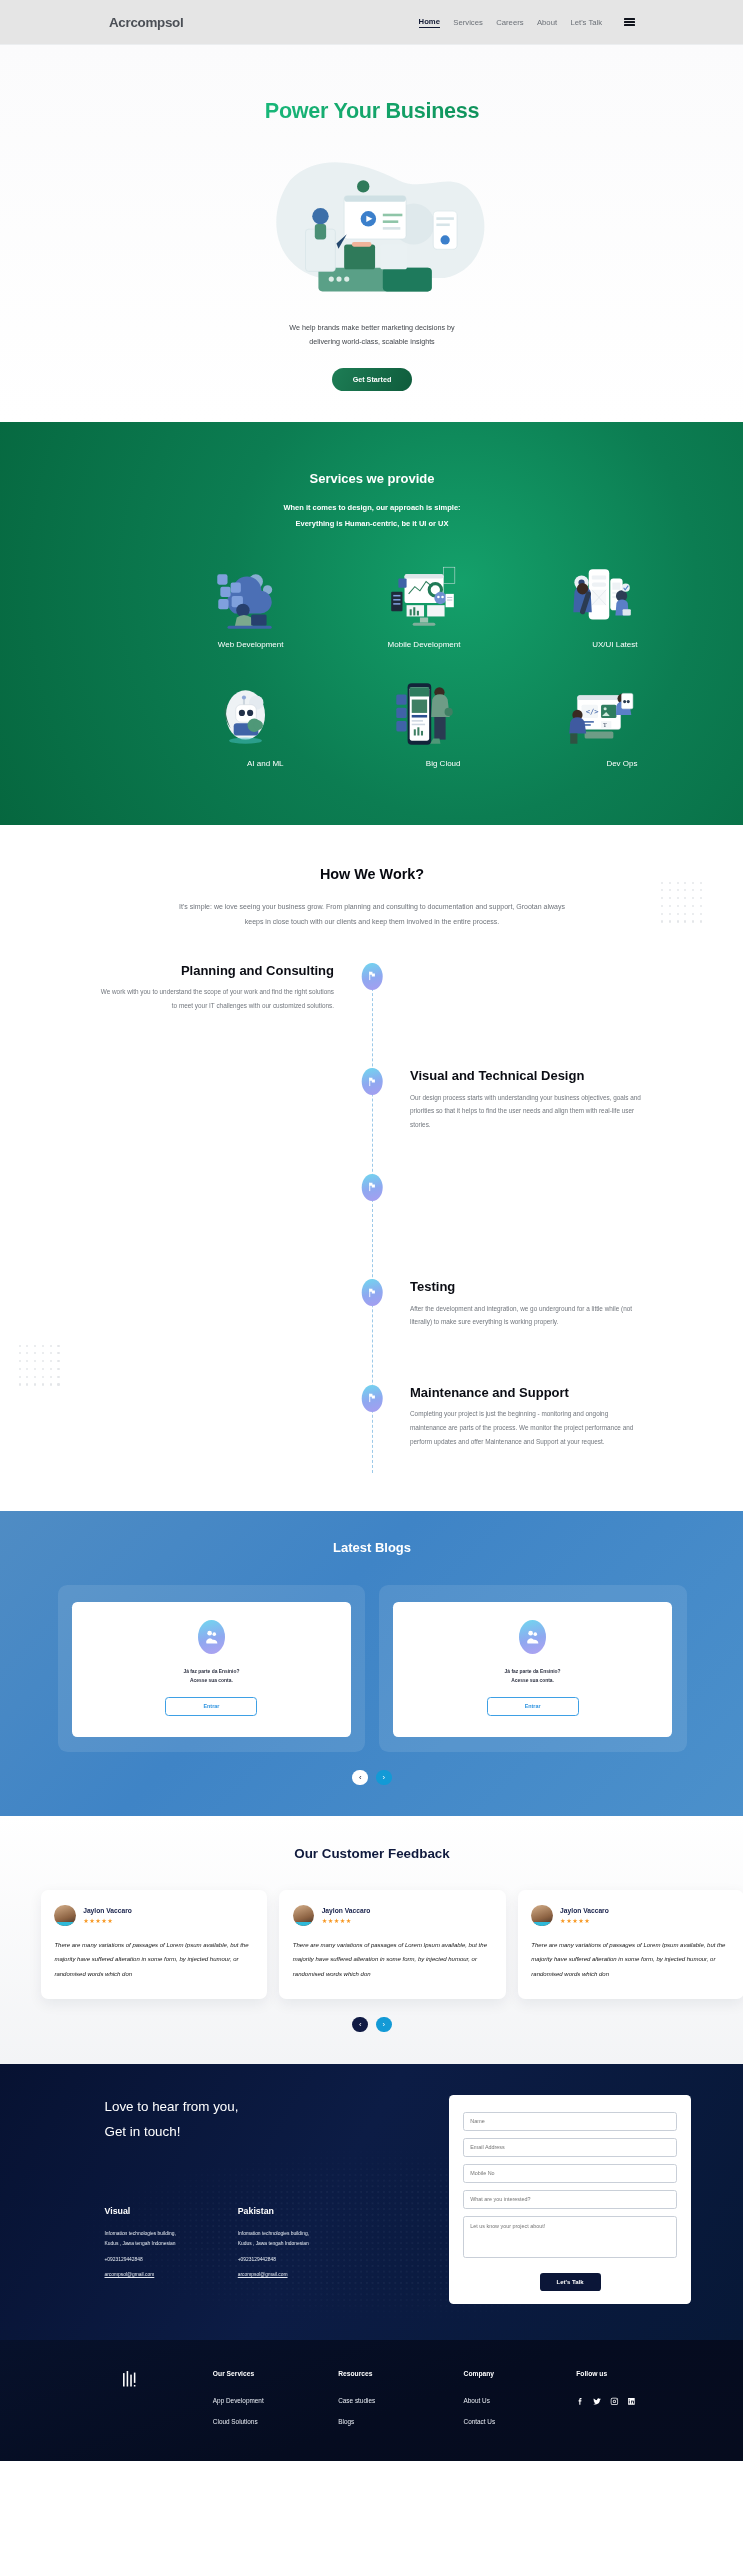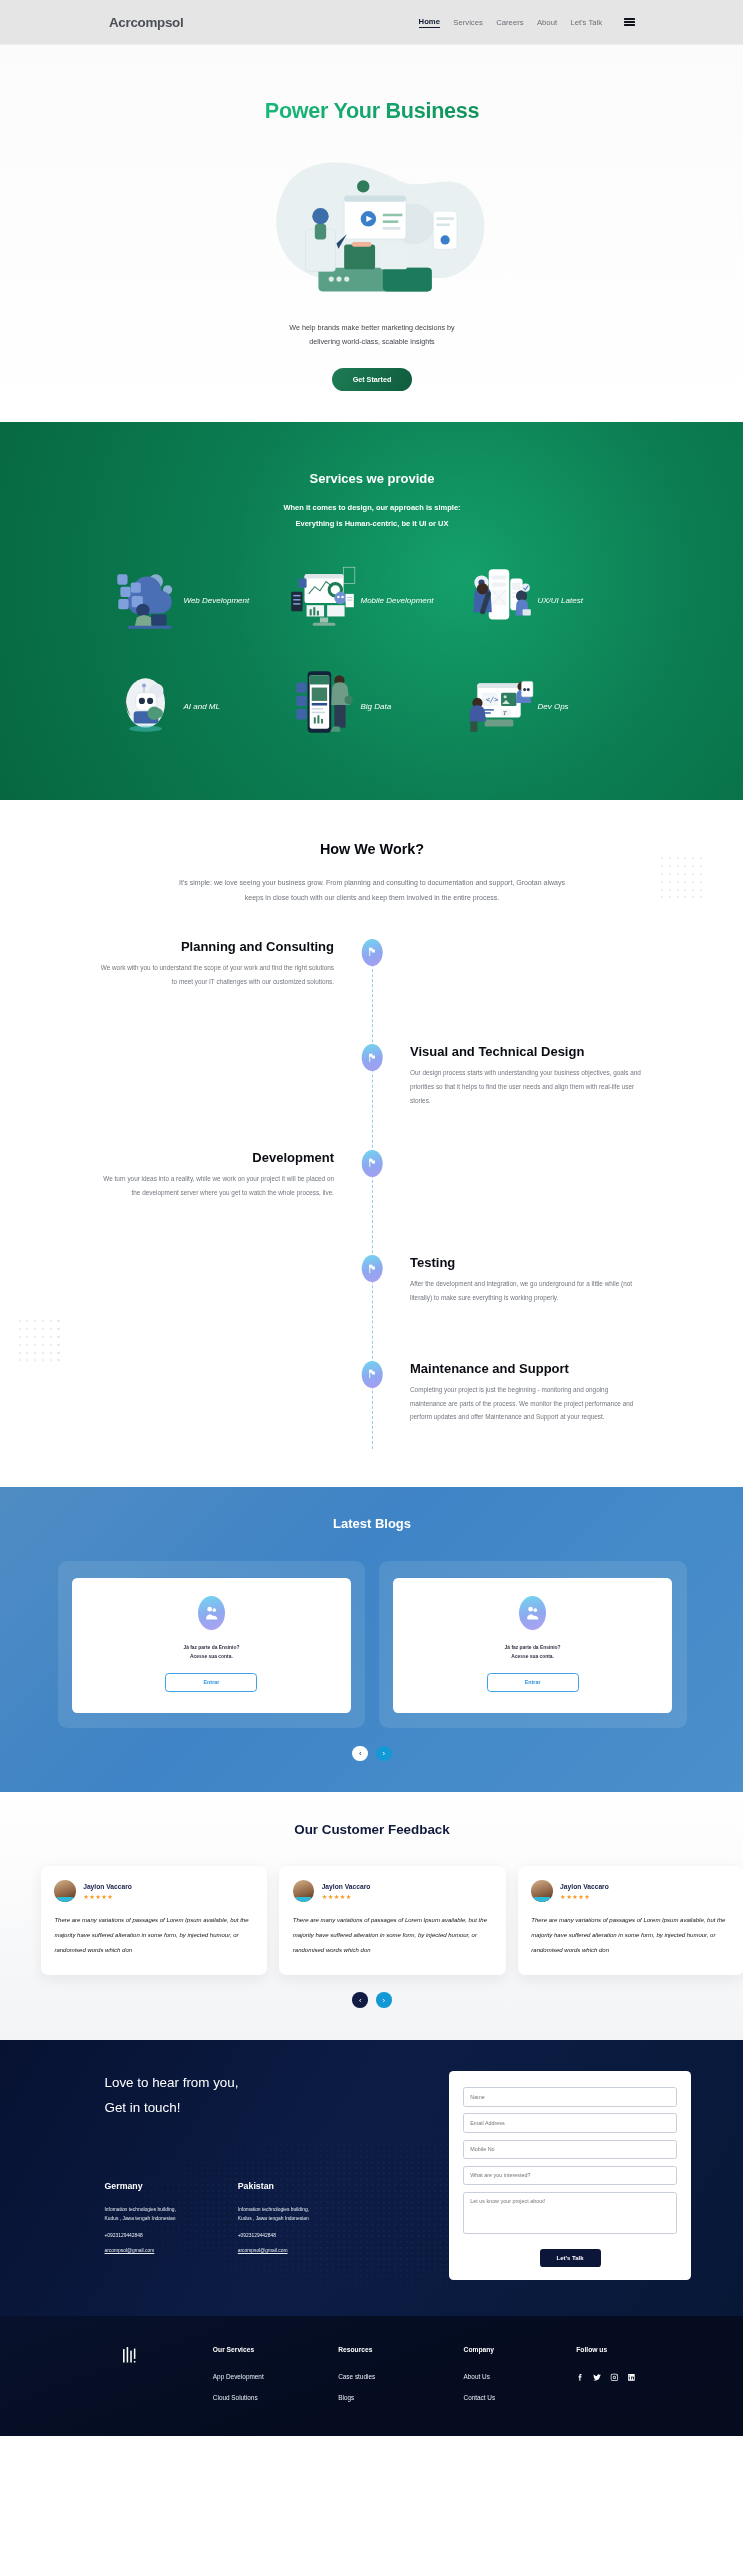--- a/index.html
+++ b/index.html
@@ -42,21 +42,21 @@
   }
 
   
   .services {
     background:radial-gradient(circle at 62% 40%, #14a06a 0%, #0c7d52 45%, #06673f 100%);
     padding:49px 0 57px; text-align:center; color:#fff;
   }
   .services h2 { font-size:13px; font-weight:bold; }
   .services .sub { margin-top:13.4px; font-size:7.5px; line-height:2.1; font-weight:700; }
   .svc-grid { margin:29px auto 0; width:531px; display:grid; grid-template-columns:repeat(3,1fr); row-gap:29px; }
-  .svc-item { display:flex; flex-direction:row; align-items:center; cursor:pointer;font-style:italic; }
+  .svc-item { display:flex; flex-direction:column; align-items:flex-end; cursor:pointer; }
   .svc-art { width:77px; height:77px; }
   .svc-label { margin-top:3.1px; font-size:8px; color:#fff; }
 
   
   .how { padding:41px 0 20.6px; text-align:center; position:relative; }
   .how h2 { font-size:14.4px; font-weight:bold; color:#06080f; }
   .how-sub { margin:17.5px auto 0; width:397px; font-size:7px; color:#6e737a; line-height:2.2; }
   .timeline { position:relative; margin:33px auto 0; width:546px; }
   .tl-line { position:absolute; left:50%; top:0; bottom:0; width:0; border-left:0.5px dashed #9cc9e8; }
   .tl-row { position:relative; display:flex; min-height:88px; margin-bottom:17.5px; }
@@ -332,21 +332,21 @@
             <rect x="24" y="32" width="20" height="20" rx="3" fill="#3f63a7"></rect>
             <rect x="24" y="58" width="20" height="20" rx="3" fill="#3f63a7"></rect>
             <rect x="24" y="84" width="20" height="20" rx="3" fill="#3f63a7"></rect>
             <circle cx="108" cy="28" r="10" fill="#3a2a22"></circle>
             <path d="M94 42 a16 16 0 0 1 30 0 l4 34 h-36z" fill="#6e9c86"></path>
             <rect x="98" y="76" width="22" height="44" fill="#2a3b52"></rect>
             <path d="M96 118 l-6 10 h20 l-2 -10z" fill="#4f9878"></path>
             <circle cx="126" cy="66" r="8" fill="#3f7f63"></circle>
           </svg>
         </div>
-        <div class="svc-label">Big Data</div>
+        <div class="svc-label">Big Cloud</div>
       </div>
 
       <div class="svc-item">
         <div class="svc-art">
           <svg viewBox="0 0 150 150" width="77" height="77">
             <rect x="32" y="34" width="84" height="66" rx="5" fill="#fff" stroke="#dde4ea"></rect>
             <rect x="32" y="34" width="84" height="9" rx="4" fill="#dde4ea"></rect>
             <rect x="40" y="52" width="32" height="26" rx="3" fill="#f3f6f8"></rect>
             <text x="48" y="70" font-size="14" fill="#3f63a7" font-family="monospace">&lt;/&gt;</text>
             <rect x="78" y="52" width="30" height="26" rx="3" fill="#2f7d5f"></rect>
@@ -477,24 +477,20 @@
         </div>
         <div class="tl-badge">
           <svg viewBox="0 0 24 28">
               <path d="M4 2 h9 v5 h7 v9 h-9 v-5 h-7z" fill="#fff"></path>
               <rect x="4" y="2" width="2.6" height="24" fill="#fff"></rect>
             </svg>
         </div>
       </div>
 
       <div class="tl-row">
-        <div class="tl-side left">
-          <div class="tl-title">Development</div>
-          <div class="tl-text">We turn your ideas into a reality, while we work on your project it will be placed on the development server where you get to watch the whole process, live.</div>
-        </div>
         <div class="tl-badge">
           <svg viewBox="0 0 24 28">
               <path d="M4 2 h9 v5 h7 v9 h-9 v-5 h-7z" fill="#fff"></path>
               <rect x="4" y="2" width="2.6" height="24" fill="#fff"></rect>
             </svg>
         </div>
       </div>
 
       <div class="tl-row">
         <div class="tl-side right">
@@ -618,21 +614,21 @@
     <div class="worldmap"></div>
     <div class="contact-inner">
       <div class="contact-left">
         <h2>
           <span>Love to hear from you,</span><br>
           <span>Get in touch!</span>
         </h2>
         <div class="offices">
 
           <div class="office">
-            <h3>Germany</h3>
+            <h3>Visual</h3>
             <p>
               <span>Infomation technologies building,</span><br>
               <span>Kudus , Jawa tengah Indonesian</span>
             </p>
             <div class="phone">+0923129442848</div>
             <a class="mail" href="#">arcompsol@gmail.com</a>
           </div>
 
           <div class="office">
             <h3>Pakistan</h3>

